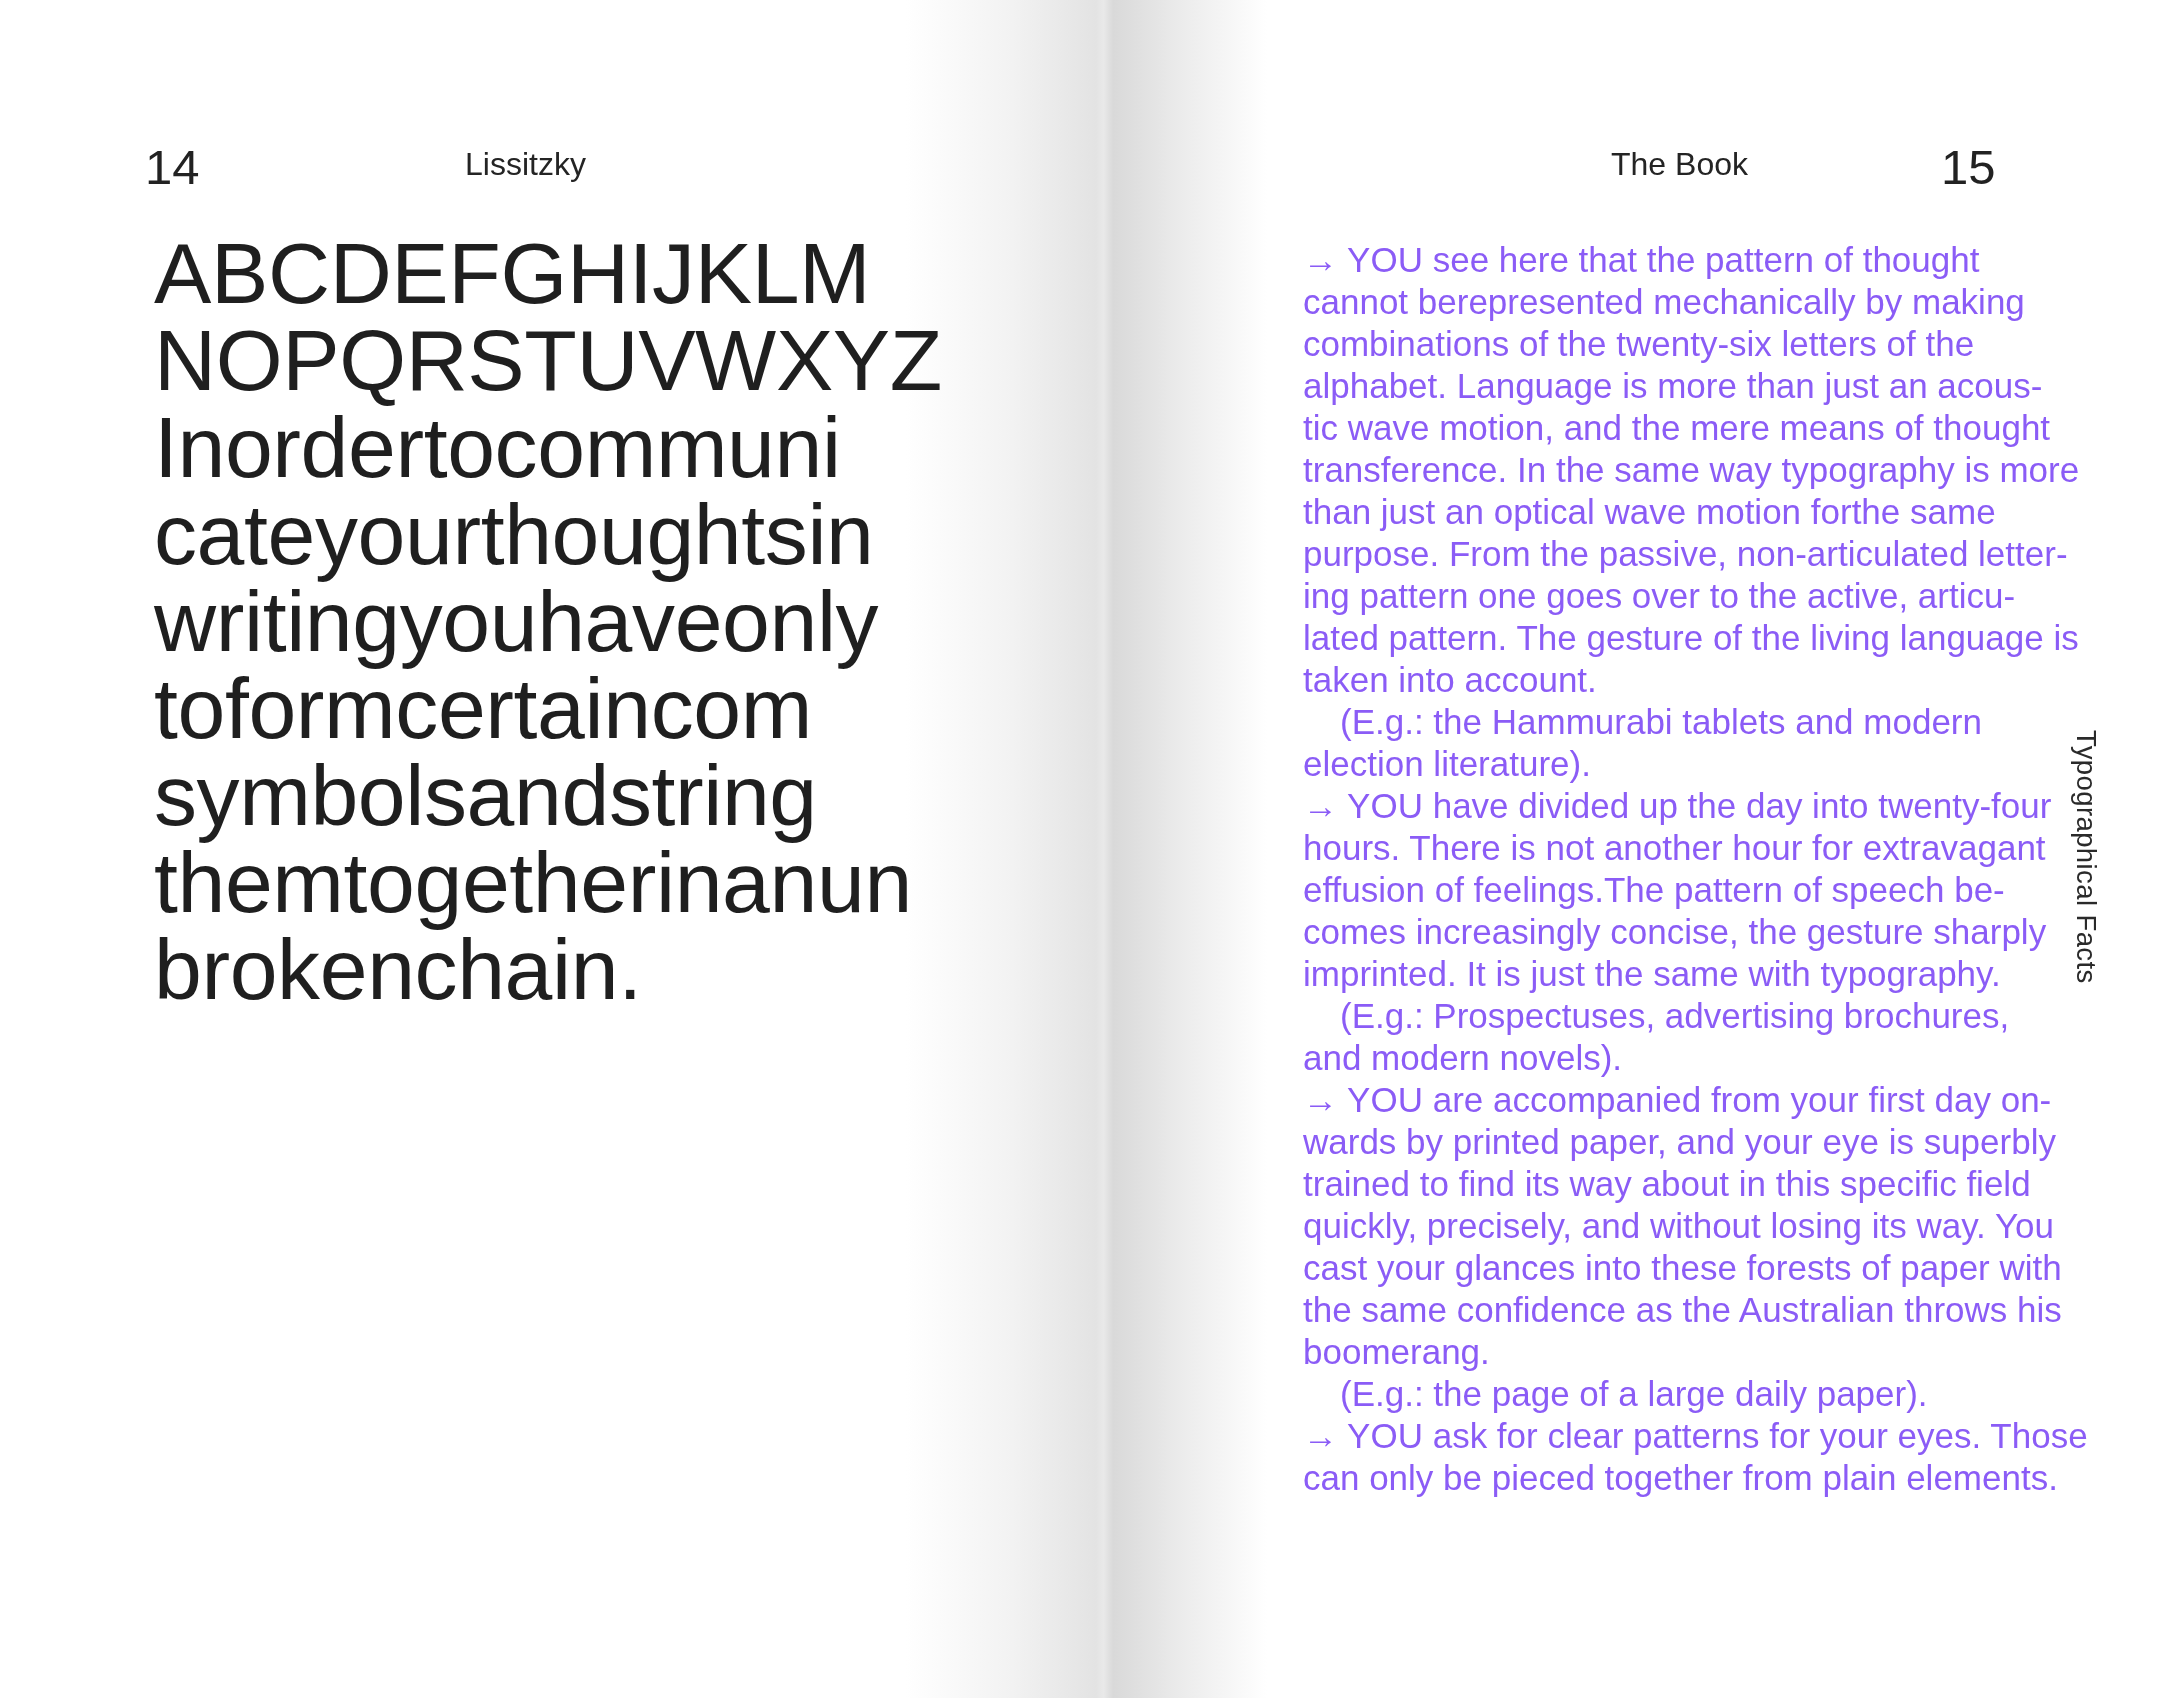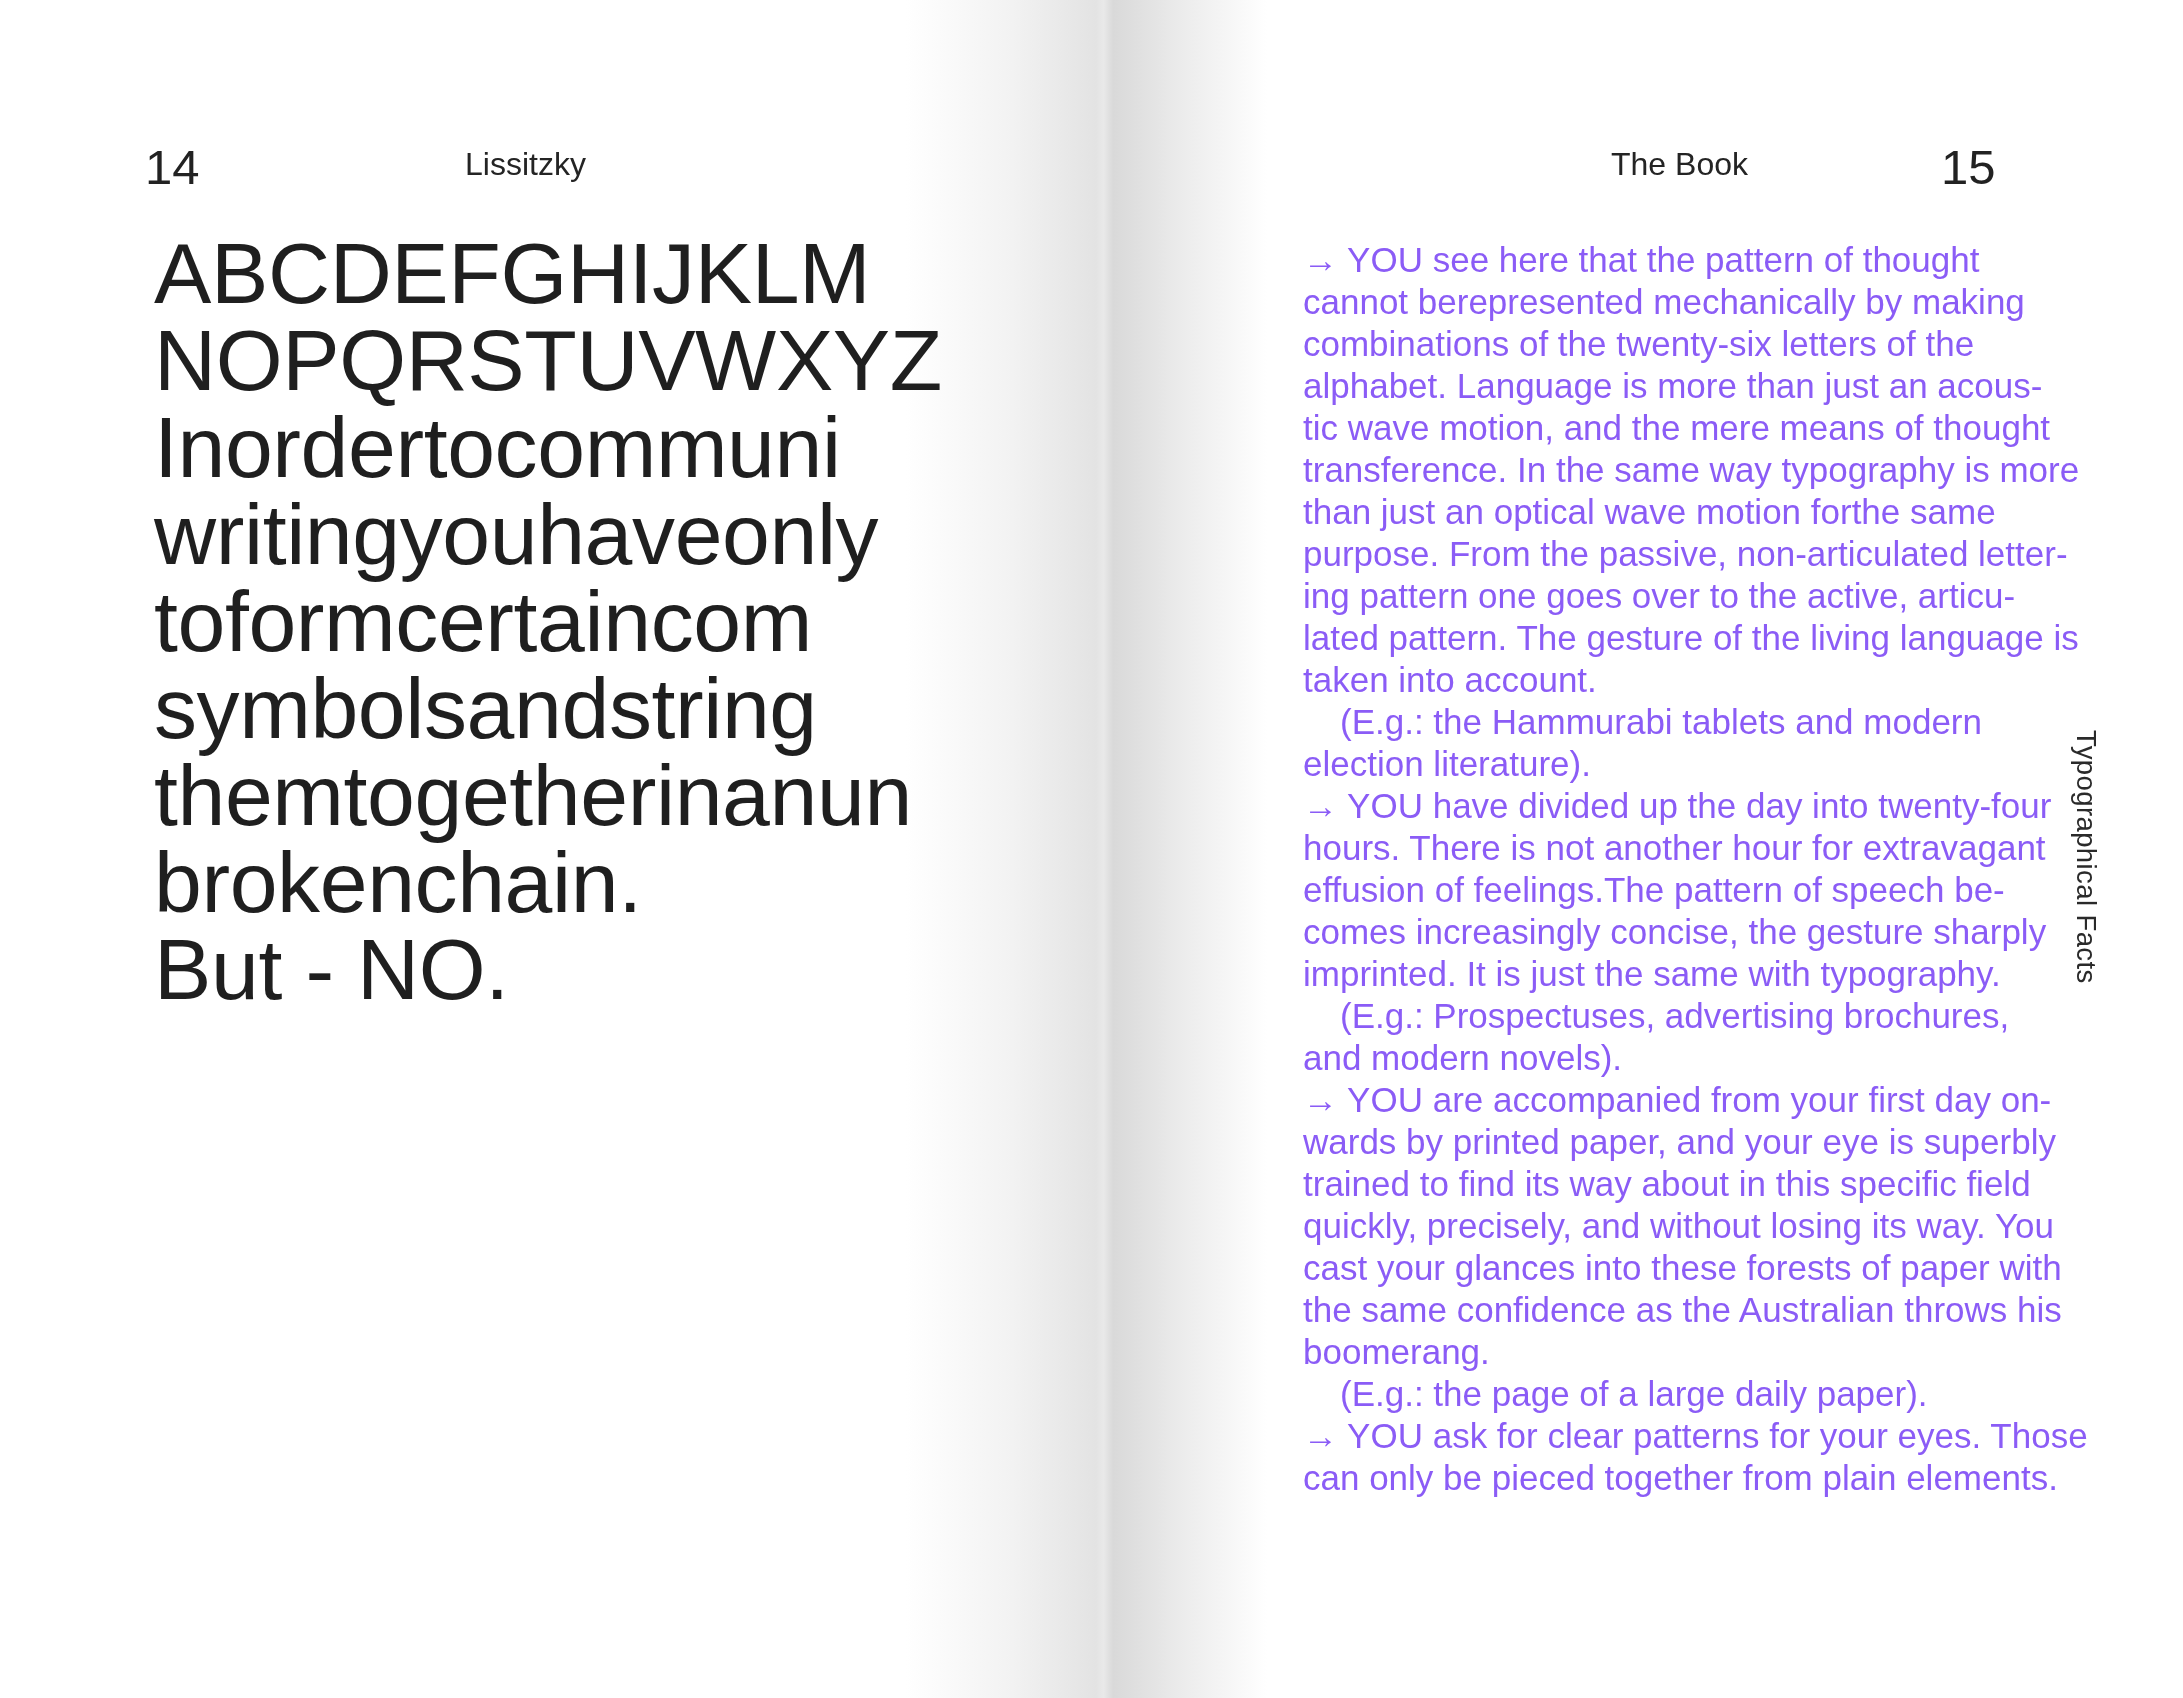--- a/index.html
+++ b/index.html
@@ -89,26 +89,26 @@
 
   <div class="gutter"></div>
 
   <section class="page left">
     <span class="pagenum left-num">14</span>
     <span class="runhead left-head">Lissitzky</span>
     <div class="display-text">
         <div class="display-line">ABCDEFGHIJKLM</div>
         <div class="display-line">NOPQRSTUVWXYZ</div>
         <div class="display-line">Inordertocommuni</div>
+        <div class="display-line">cateyourthoughtsin</div>
         <div class="display-line">writingyouhaveonly</div>
         <div class="display-line">toformcertaincom</div>
         <div class="display-line">symbolsandstring</div>
         <div class="display-line">themtogetherinanun</div>
         <div class="display-line">brokenchain.</div>
-        <div class="display-line">But - NO.</div>
       </div>
   </section>
 
   <section class="page right">
     <span class="runhead right-head">The Book</span>
     <span class="pagenum right-num">15</span>
     <div class="body-text">
         <div class="body-line">→ YOU see here that the pattern of thought</div>
         <div class="body-line">cannot berepresented mechanically by making</div>
         <div class="body-line">combinations of the twenty-six letters of the</div>

